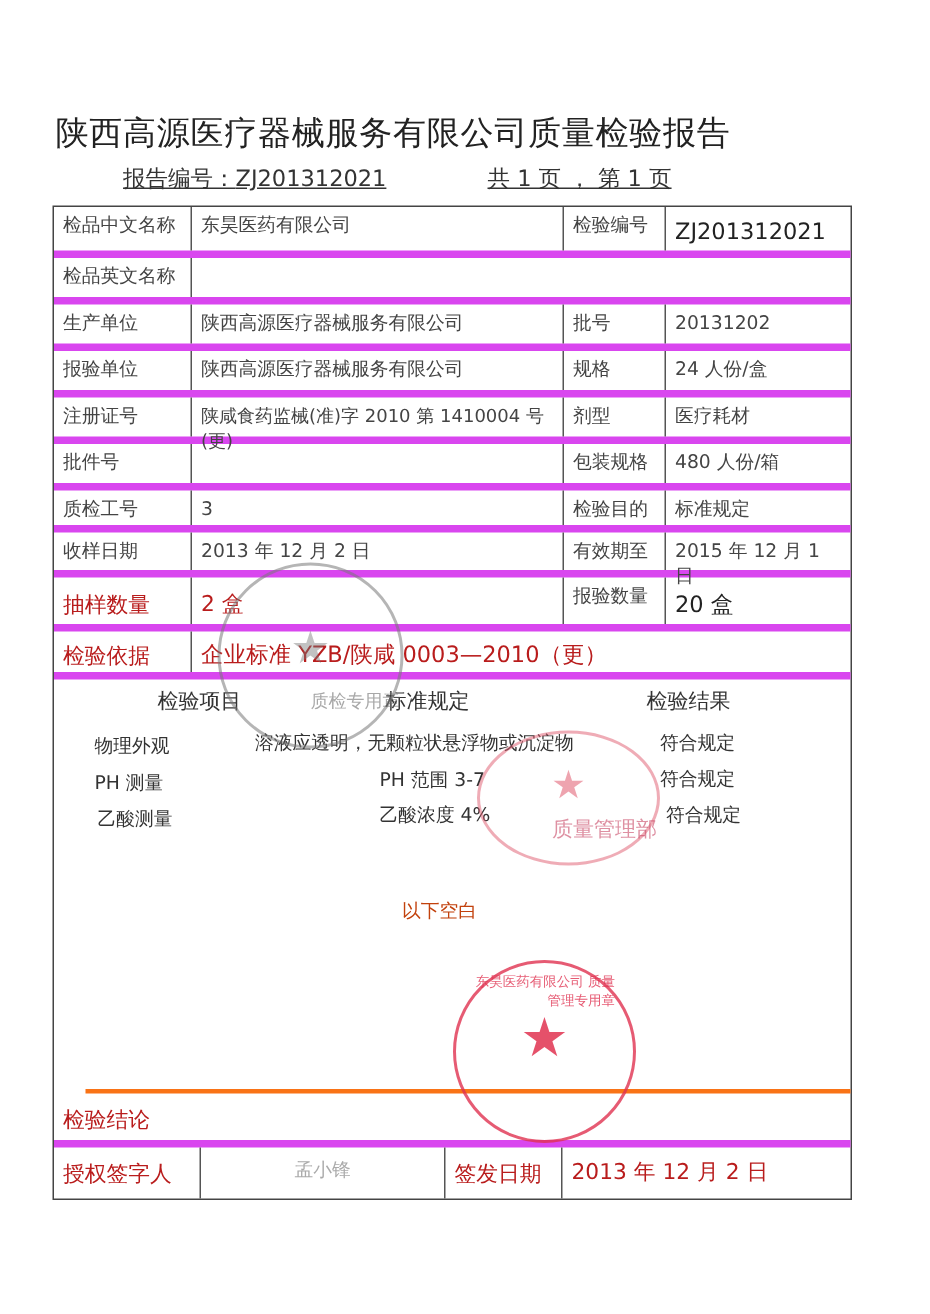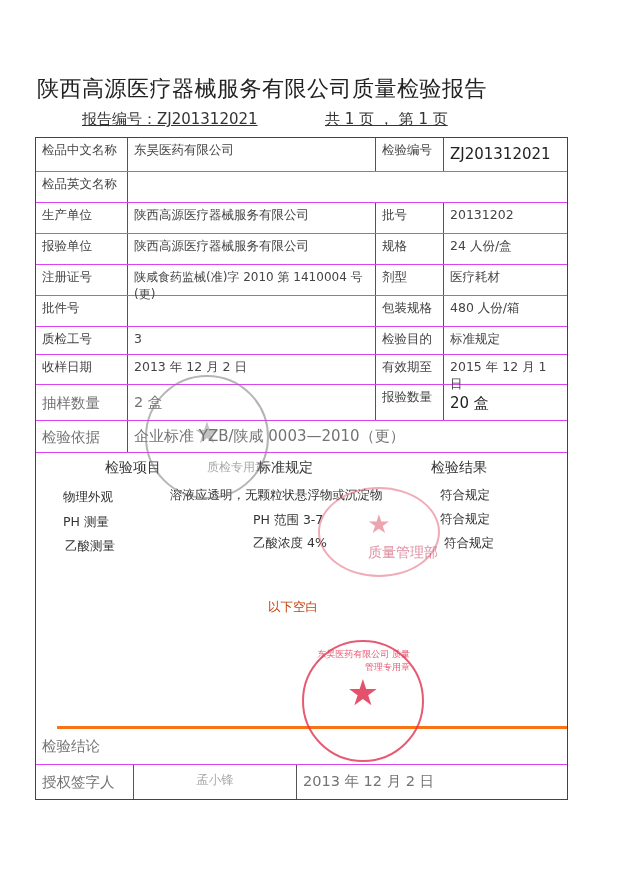--- a/index.html
+++ b/index.html
@@ -4,29 +4,29 @@
 <style>
   html, body { margin:0; padding:0; background:#ffffff; }
   body { width:620px; height:876px; position:relative; overflow:hidden;
          font-family:"DejaVu Sans","Liberation Sans",sans-serif; color:#2a2a2a; }
   .title { position:absolute; left:0; top:74px; width:524px; text-align:center;
            font-family:"DejaVu Serif","Liberation Serif",serif; font-size:22px; color:#222; letter-spacing:0.5px; }
   .meta { position:absolute; top:110px; font-size:15px; color:#333;text-decoration:underline; }
   .meta.left { left:82px; }
   .meta.right { left:325px; }
   .tbl { position:absolute; left:35px; top:137px; width:533px; border:1.5px solid #444; box-sizing:border-box; }
-  .row { display:flex; border-bottom:1px solid #d946ef; box-sizing:border-box; }
+  .row { display:flex; border-bottom:5px solid #d946ef; box-sizing:border-box; }
   .row:last-child { border-bottom:none; }
   .cell { box-sizing:border-box; border-right:1px solid #555; padding:4px 6px; font-size:12.5px; color:#444; }
   .cell:last-child { border-right:none; }
   .c1 { width:92px; }
   .c2 { width:248px; }
   .c3 { width:68px; }
   .c4 { flex:1; }
-  .big { font-size:14.5px; color:#737373; }
+  .big { font-size:14.5px; color:#b91c1c; }
   .val-lg { font-size:15px; color:#222; padding-top:10px; }
   .items { height:273px; position:relative; border-bottom:3px solid #f97316;margin-left:21px; }
   .items .hd { position:absolute; top:6px; font-size:14px; color:#333; }
   .items .ln { position:absolute; font-size:12.5px; color:#333; }
   .stamp { position:absolute; border-radius:50%; pointer-events:none; }
   .stamp .txt { position:absolute; width:100%; text-align:right; font-family:"DejaVu Serif",serif; }
   .star { position:absolute; width:100%; text-align:center; }
 </style>
 </head>
 <body>
@@ -114,20 +114,21 @@
 
     <div class="ln" style="left:211px;top:146px;color:#c2410c">以下空白</div>
   </div>
 
   <div class="row" style="height:36px">
     <div class="cell c1 big" style="width:98px;padding-top:8px">检验结论</div>
   </div>
   <div class="row" style="height:34px">
     <div class="cell c1 big" style="width:98px;padding-top:8px">授权签字人</div>
     <div class="cell" style="width:163px;text-align:center;color:#aaa;padding-top:7px">孟小锋</div>
+    <div class="cell big" style="width:78px;padding-top:8px">签发日期</div>
     <div class="cell c4 big" style="padding-top:7px">2013 年 12 月 2 日</div>
   </div>
 </div>
 
 <div class="stamp" style="left:145px;top:375px;width:120px;height:120px;border:2px solid rgba(120,120,120,0.55)">
   <div class="star" style="top:38px;font-size:30px;color:rgba(120,120,120,0.45)">★</div>
   <div class="txt" style="top:82px;font-size:12px;color:rgba(110,110,110,0.6)">质检专用章</div>
 </div>
 
 <div class="stamp" style="left:318px;top:487px;width:118px;height:86px;border:2px solid rgba(224,90,110,0.5)">

